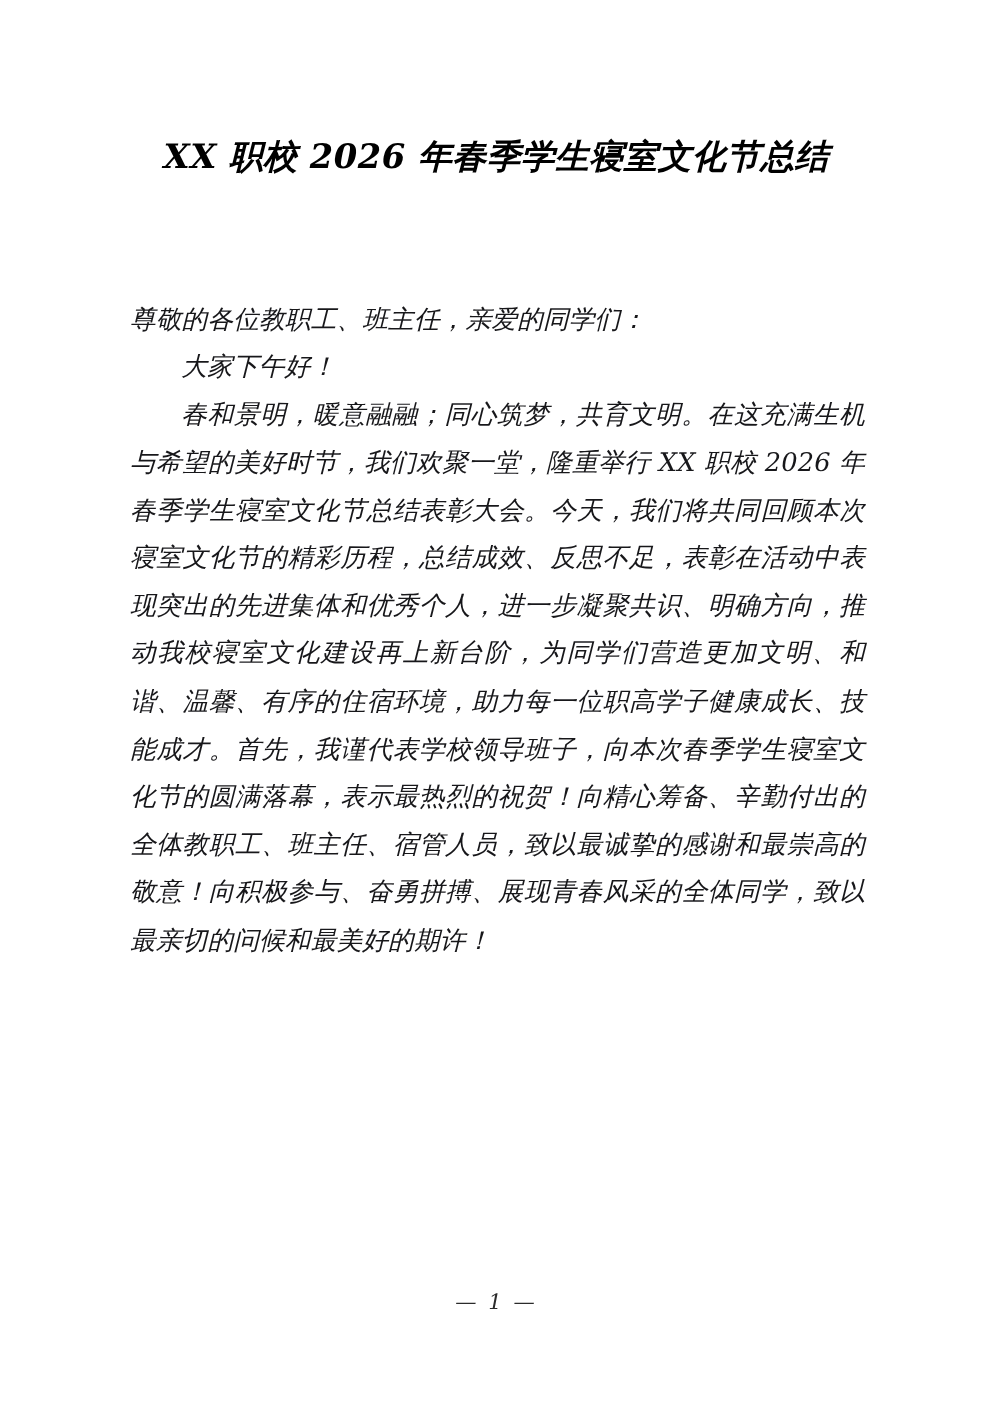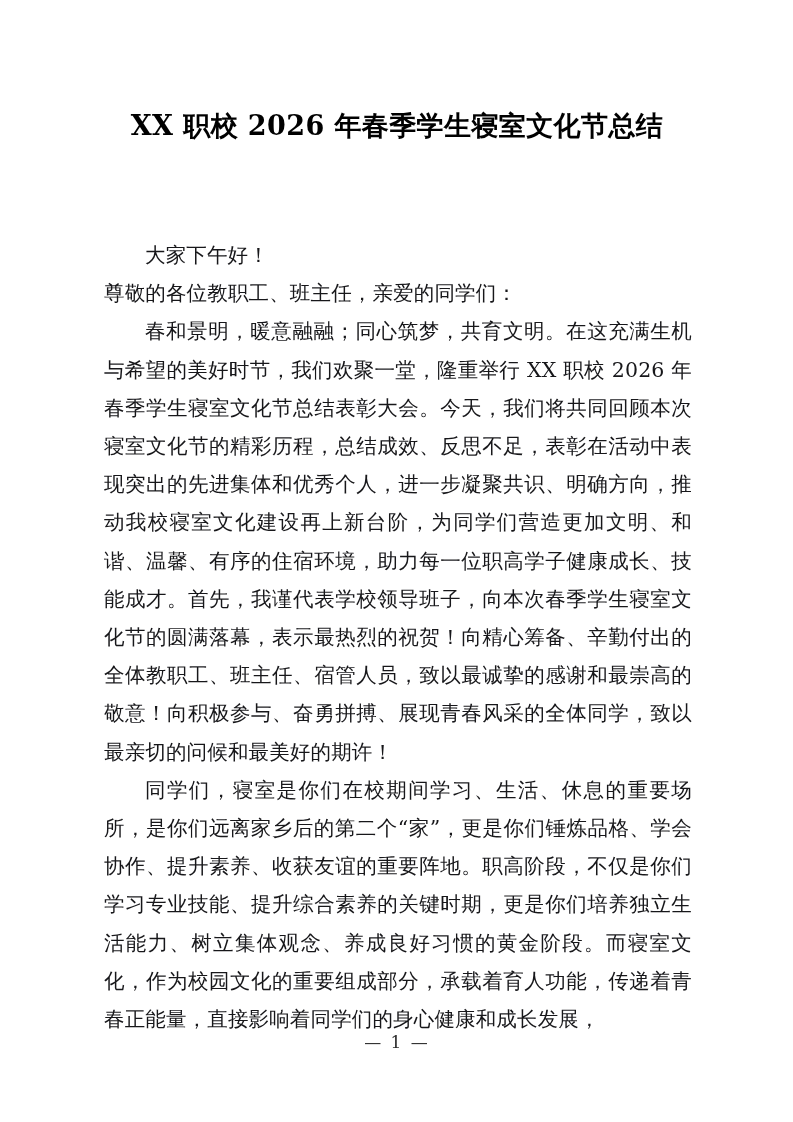--- a/index.html
+++ b/index.html
@@ -18,20 +18,21 @@
     -webkit-font-smoothing: antialiased;
   }
 
   .page {
     position: absolute;
     left: 0;
     top: 0;
     width: 793px;
     height: 1122px;
     background: #ffffff;
+    font-style: italic;
   }
 
   
   .doc-title {
     position: absolute;
     left: 104px;
     top: 104px;
     width: 586px;
     text-align: center;
     font-family: "DejaVu Serif", "Liberation Serif", serif;
@@ -91,21 +92,20 @@
 </head>
 <body>
 
 <div class="page">
 
   <div class="doc-title">
     <span class="title-line">XX 职校 2026 年春季学生寝室文化节总结</span>
   </div>
 
   <div class="body-block">
+    <p class="para salutation">尊敬的各位教职工、班主任，亲爱的同学们：</p>
     <p class="para indent">大家下午好！</p>
-    <p class="para salutation">尊敬的各位教职工、班主任，亲爱的同学们：</p>
     <p class="para indent">春和景明，暖意融融；同心筑梦，共育文明。在这充满生机与希望的美好时节，我们欢聚一堂，隆重举行 XX 职校 2026 年春季学生寝室文化节总结表彰大会。今天，我们将共同回顾本次寝室文化节的精彩历程，总结成效、反思不足，表彰在活动中表现突出的先进集体和优秀个人，进一步凝聚共识、明确方向，推动我校寝室文化建设再上新台阶，为同学们营造更加文明、和谐、温馨、有序的住宿环境，助力每一位职高学子健康成长、技能成才。首先，我谨代表学校领导班子，向本次春季学生寝室文化节的圆满落幕，表示最热烈的祝贺！向精心筹备、辛勤付出的全体教职工、班主任、宿管人员，致以最诚挚的感谢和最崇高的敬意！向积极参与、奋勇拼搏、展现青春风采的全体同学，致以最亲切的问候和最美好的期许！</p>
-    <p class="para indent">同学们，寝室是你们在校期间学习、生活、休息的重要场所，是你们远离家乡后的第二个“家”，更是你们锤炼品格、学会协作、提升素养、收获友谊的重要阵地。职高阶段，不仅是你们学习专业技能、提升综合素养的关键时期，更是你们培养独立生活能力、树立集体观念、养成良好习惯的黄金阶段。而寝室文化，作为校园文化的重要组成部分，承载着育人功能，传递着青春正能量，直接影响着同学们的身心健康和成长发展，</p>
   </div>
 
   <div class="page-footer">— 1 —</div>
 
 </div>
 
 </body></html>

